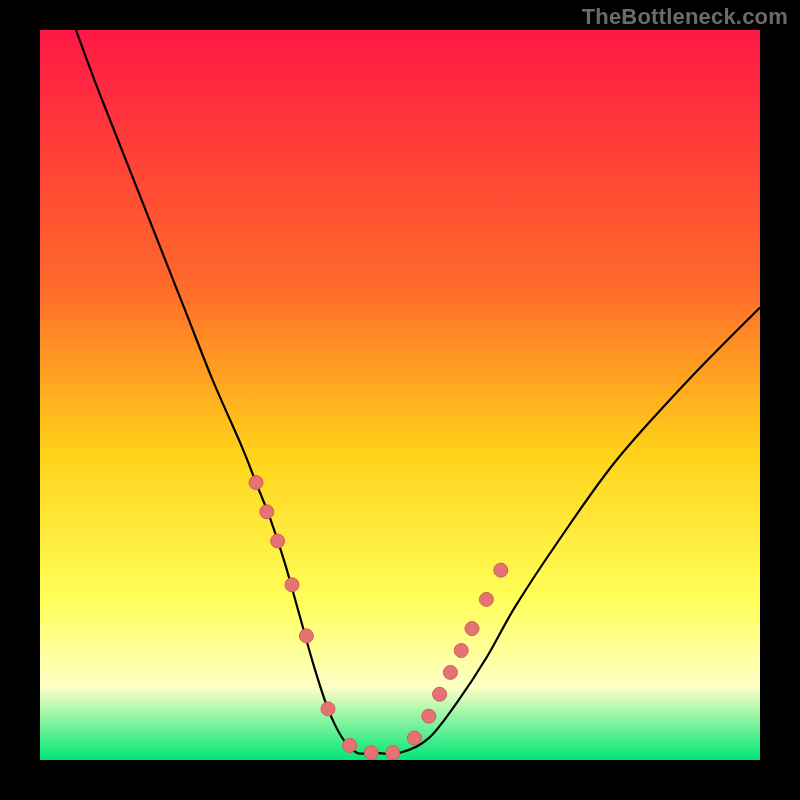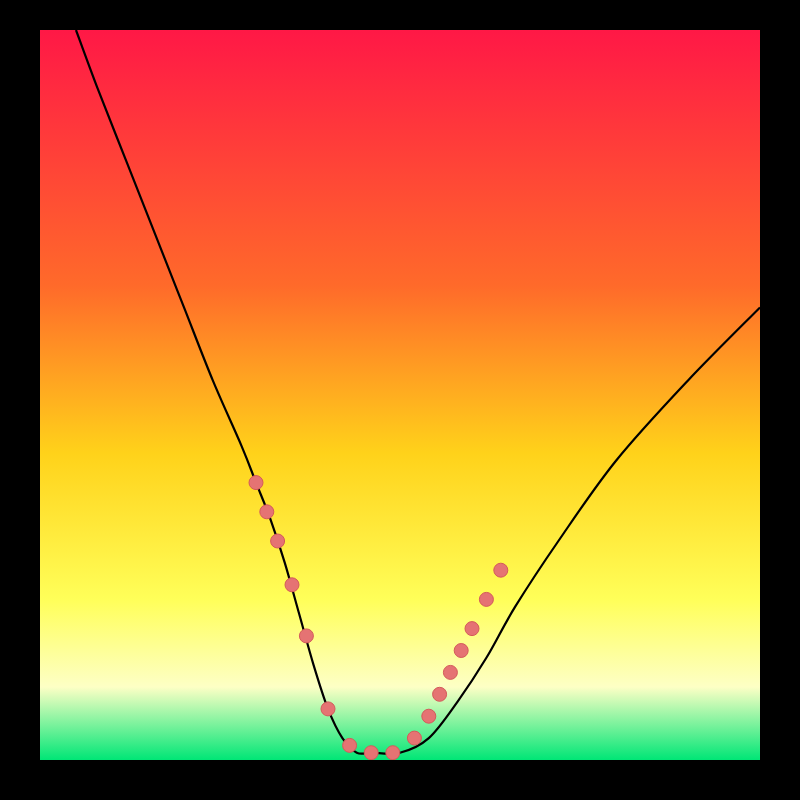--- a/index.html
+++ b/index.html
@@ -36,20 +36,21 @@
     font-weight: bold;
     color: #6b6b6b;
     letter-spacing: 0.2px;
     user-select: none;
   }
 </style>
 </head>
 <body>
 
 <div class="stage">
+  <div class="attribution">TheBottleneck.com</div>
 
   <div class="plot">
     <svg viewBox="0 0 720 730" preserveAspectRatio="none">
       <defs>
         <linearGradient id="bgGrad" x1="0" y1="0" x2="0" y2="1">
           <stop id="g0" offset="0%" stop-color="#ff1846"></stop>
           <stop id="g1" offset="35%" stop-color="#ff6a2a"></stop>
           <stop id="g2" offset="58%" stop-color="#ffd21a"></stop>
           <stop id="g3" offset="78%" stop-color="#ffff59"></stop>
           <stop id="g4" offset="90%" stop-color="#fdffc5"></stop>

